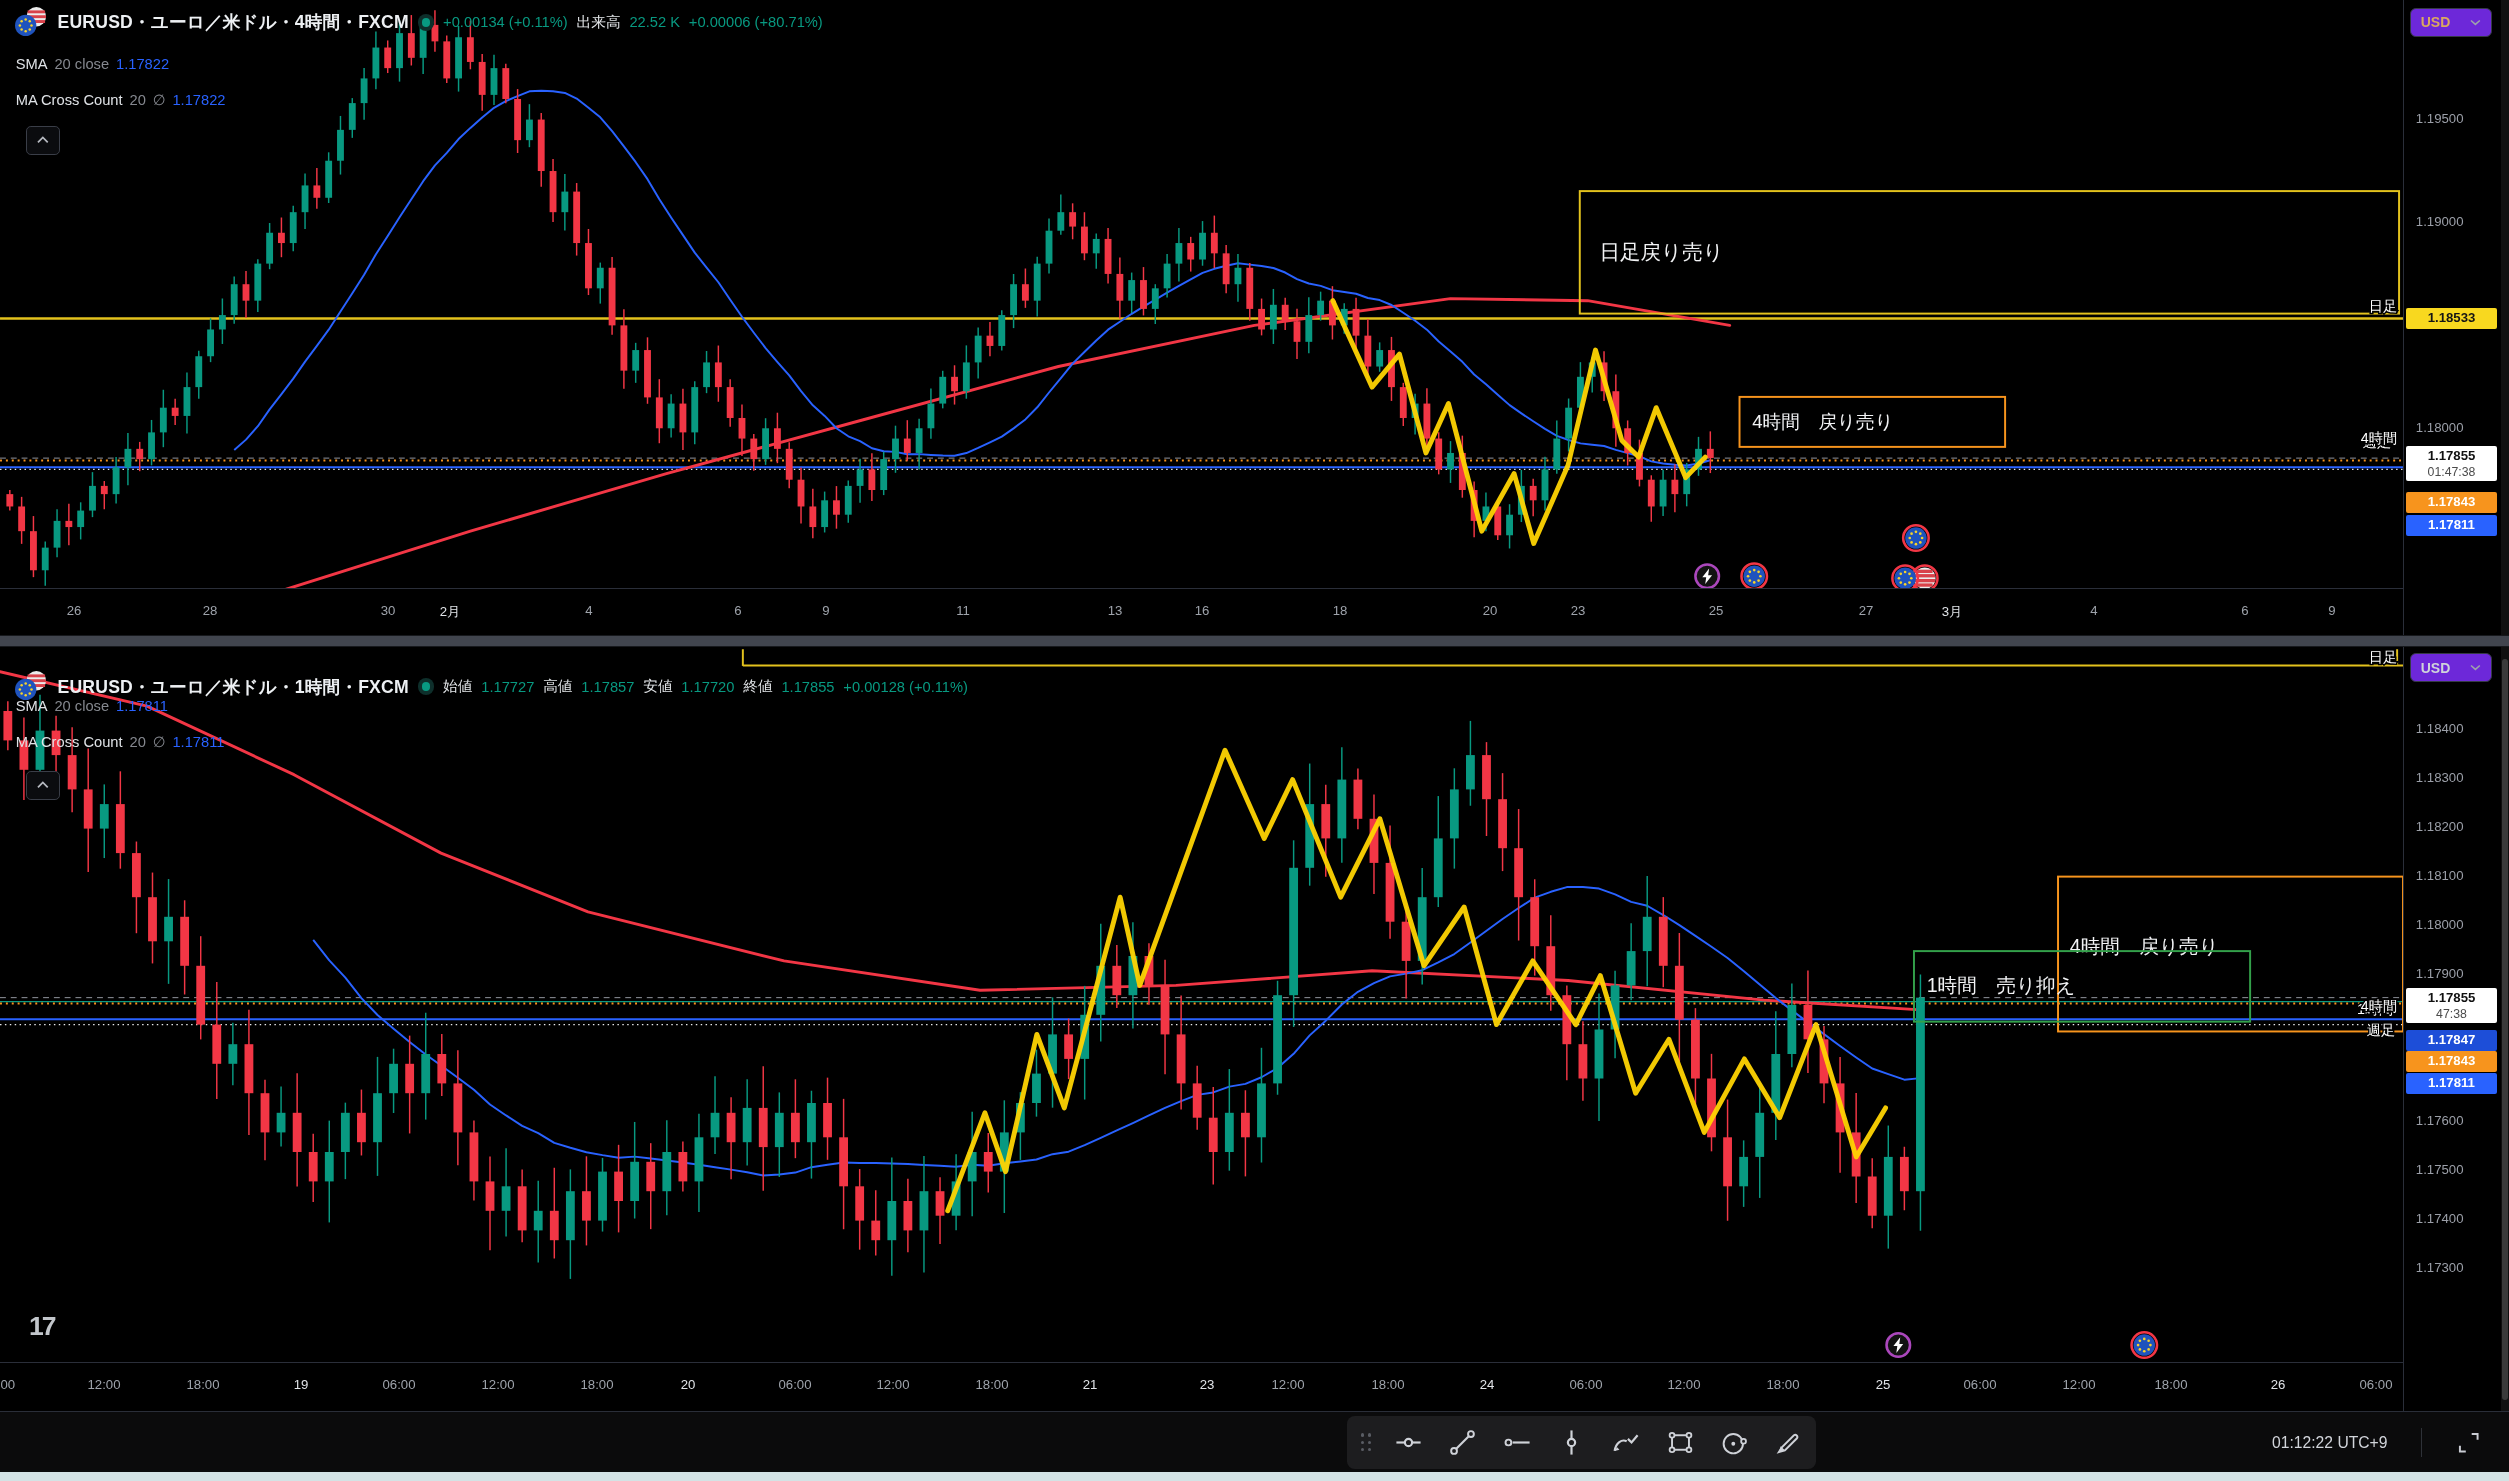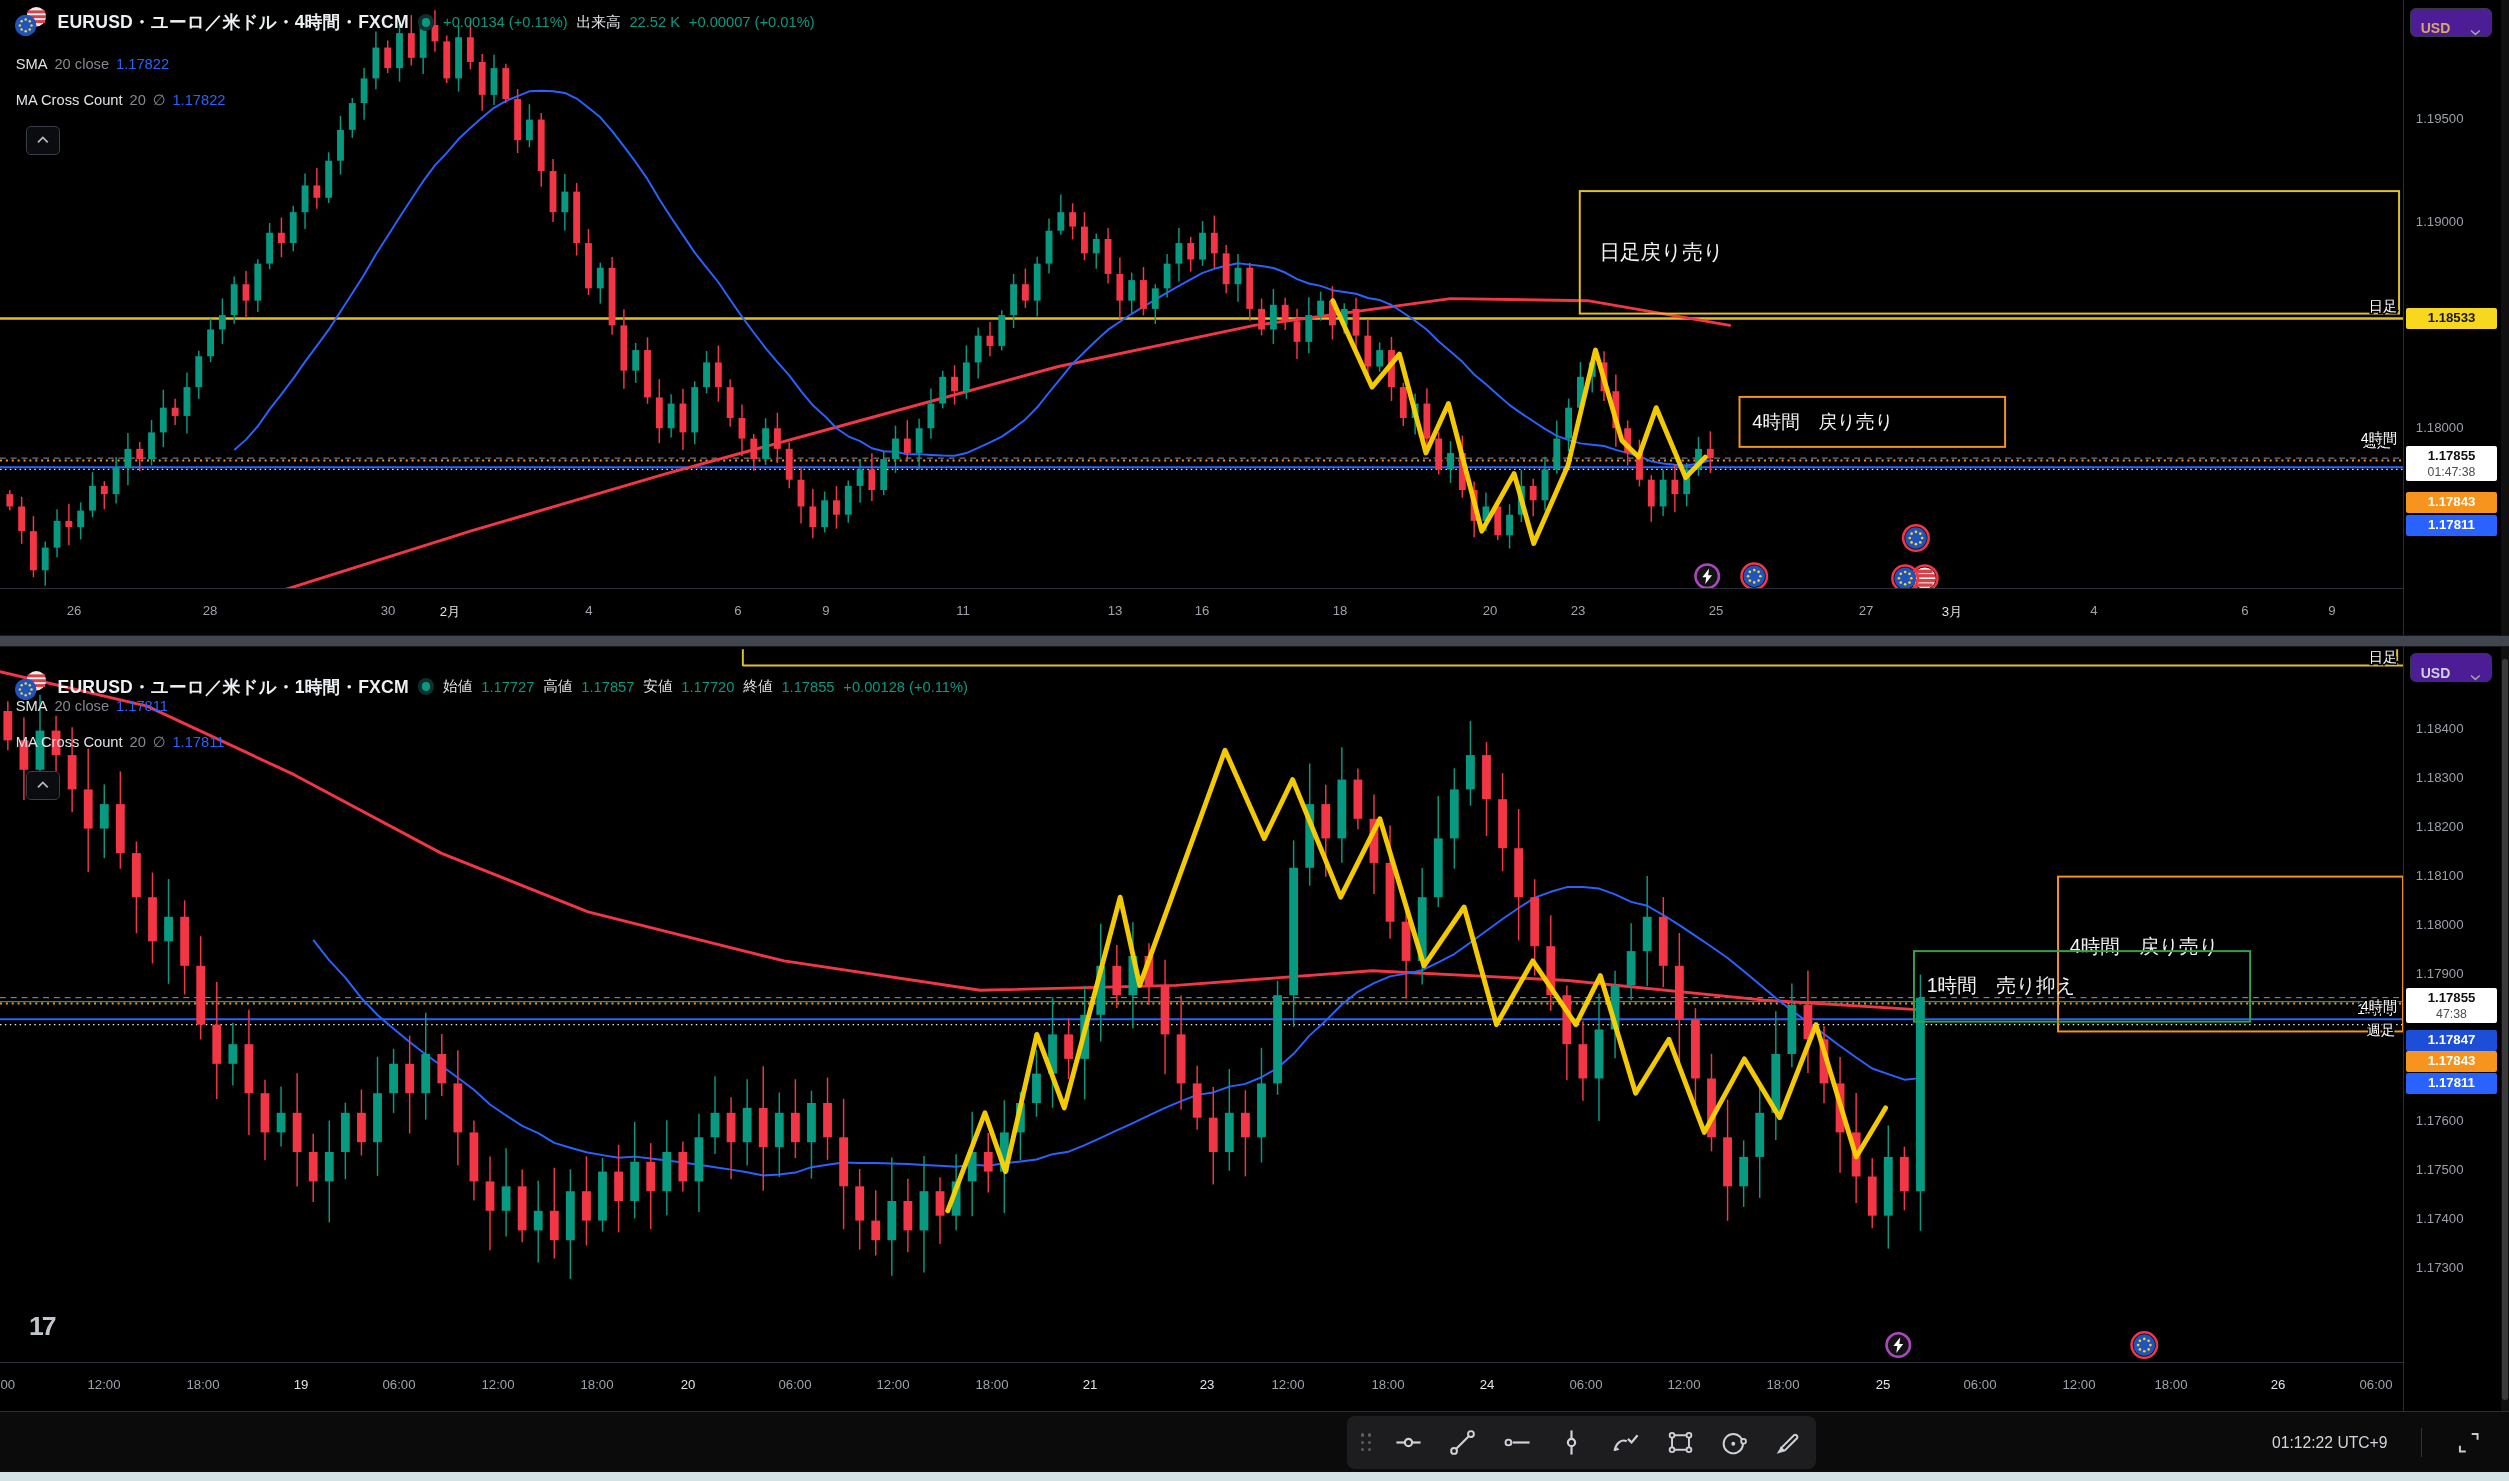--- a/index.html
+++ b/index.html
@@ -16,22 +16,22 @@
   .livedot{width:16.7px;height:16.7px;border-radius:50%;background:#0e2f2b;display:inline-flex;align-items:center;justify-content:center;}
   .livedot i{width:8.8px;height:8.8px;border-radius:50%;background:#089981;display:block;}
   
   #axiscol{position:absolute;left:2403px;top:0;width:98px;height:1481px;background:#000;border-left:1px solid #2a2e39;z-index:4;}
   #scrollcol{position:absolute;left:2501px;top:0;width:7.8px;height:1481px;background:#101010;z-index:4;}
   #scrollthumb{position:absolute;left:2502px;top:659px;width:5.9px;height:741px;background:#3a3a3a;border-radius:2.9px;z-index:5;}
   .axlbl{position:absolute;left:11.8px;font-size:13.2px;color:#9b9fa8;z-index:5;}
   .badge{position:absolute;left:2px;width:91px;border-radius:2px;text-align:center;font-size:13.2px;font-weight:700;padding:2px 0;line-height:16.7px;z-index:6;}
   .badge .sub{font-weight:400;font-size:12.3px;color:#4b4b4b;display:block;line-height:14.7px;}
   .usdbtn{position:absolute;left:5.9px;width:82px;height:29px;border:1px solid #363a45;border-radius:5.9px;
-          display:flex;align-items:flex-end;justify-content:space-between;padding:0 9.8px;box-sizing:border-box;
-          background:#4c1d95;font-size:14px;font-weight:600;z-index:6;cursor:pointer;}
+          display:flex;align-items:center;justify-content:space-between;padding:0 9.8px;box-sizing:border-box;
+          background:#6d28d9;font-size:14px;font-weight:600;z-index:6;cursor:pointer;}
   .usd-top{color:#dba860;} .usd-bot{color:#cfd3da;}
   
   .taxis{position:absolute;left:0;width:2509px;border-top:1px solid #2a2e39;background:#000;z-index:3;}
   .tlbl{position:absolute;transform:translateX(-50%);top:13.7px;font-size:13.2px;color:#9ea3ab;white-space:nowrap;}
   .tlbl.b{color:#e0e3e7;}
   
   #divider{position:absolute;left:0;top:635px;width:2509px;height:11.8px;background:#41454e;
            border-top:1px solid #17191d;border-bottom:1px solid #17191d;box-sizing:border-box;z-index:8;}
   .clps{position:absolute;left:25.5px;width:32px;height:26.5px;border:1px solid #3a3e48;border-radius:4.9px;
         display:flex;align-items:center;justify-content:center;background:#0b0c0f;z-index:7;cursor:pointer;}
@@ -711,21 +711,21 @@
           <circle cx="7.8" cy="14.8" r="1.3"></circle>
       </g>
     </svg>
     <span class="title">EURUSD・ユーロ／米ドル・4時間・FXCM</span>
     <span class="livedot">
         <i></i>
       </span>
     <span class="teal">+0.00134 (+0.11%)</span>
     <span class="whitelbl">出来高</span>
     <span class="teal">22.52 K</span>
-    <span class="teal">+0.00007 (+0.01%)</span>
+    <span class="teal">+0.00006 (+80.71%)</span>
   </div>
   <div class="ind-row" style="left:15.7px;top:56px">
     <span class="ind-name">SMA</span>
     <span class="grayp">20 close</span>
     <span class="bluev">1.17822</span>
   </div>
   <div class="ind-row" style="left:15.7px;top:91px">
     <span class="ind-name">MA Cross Count</span>
     <span class="grayp">20</span>
     <span class="grayp">∅</span>

